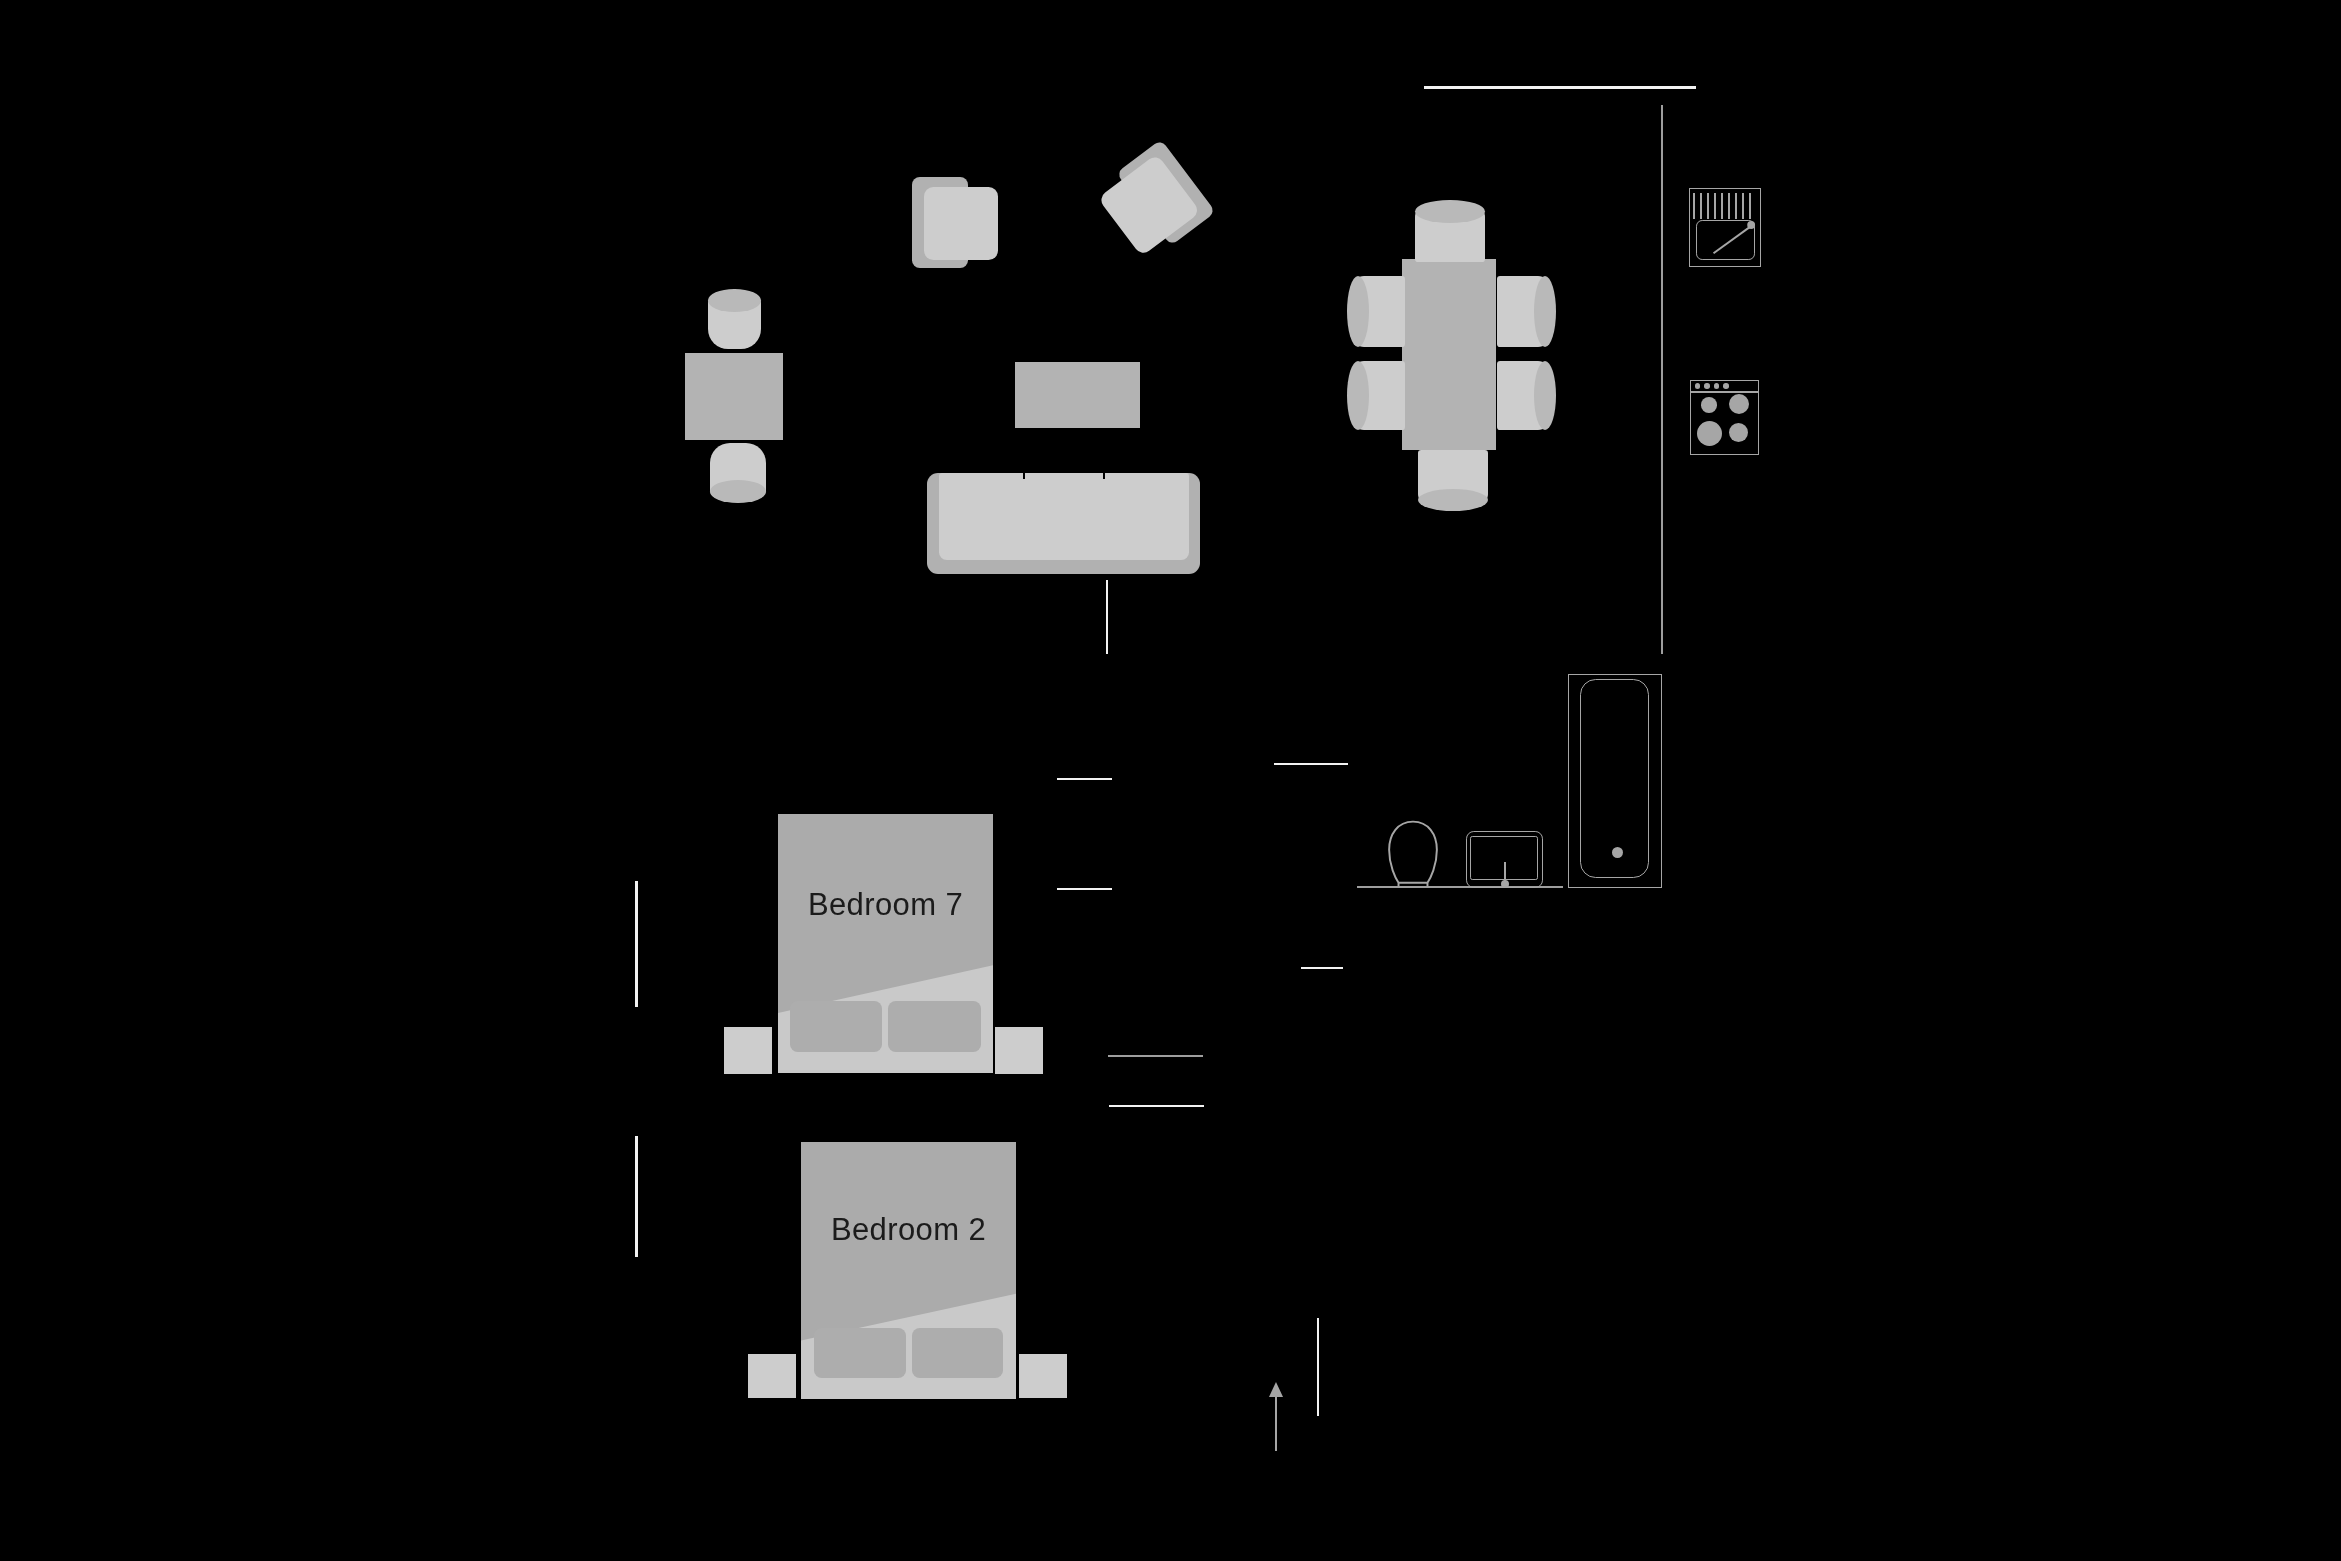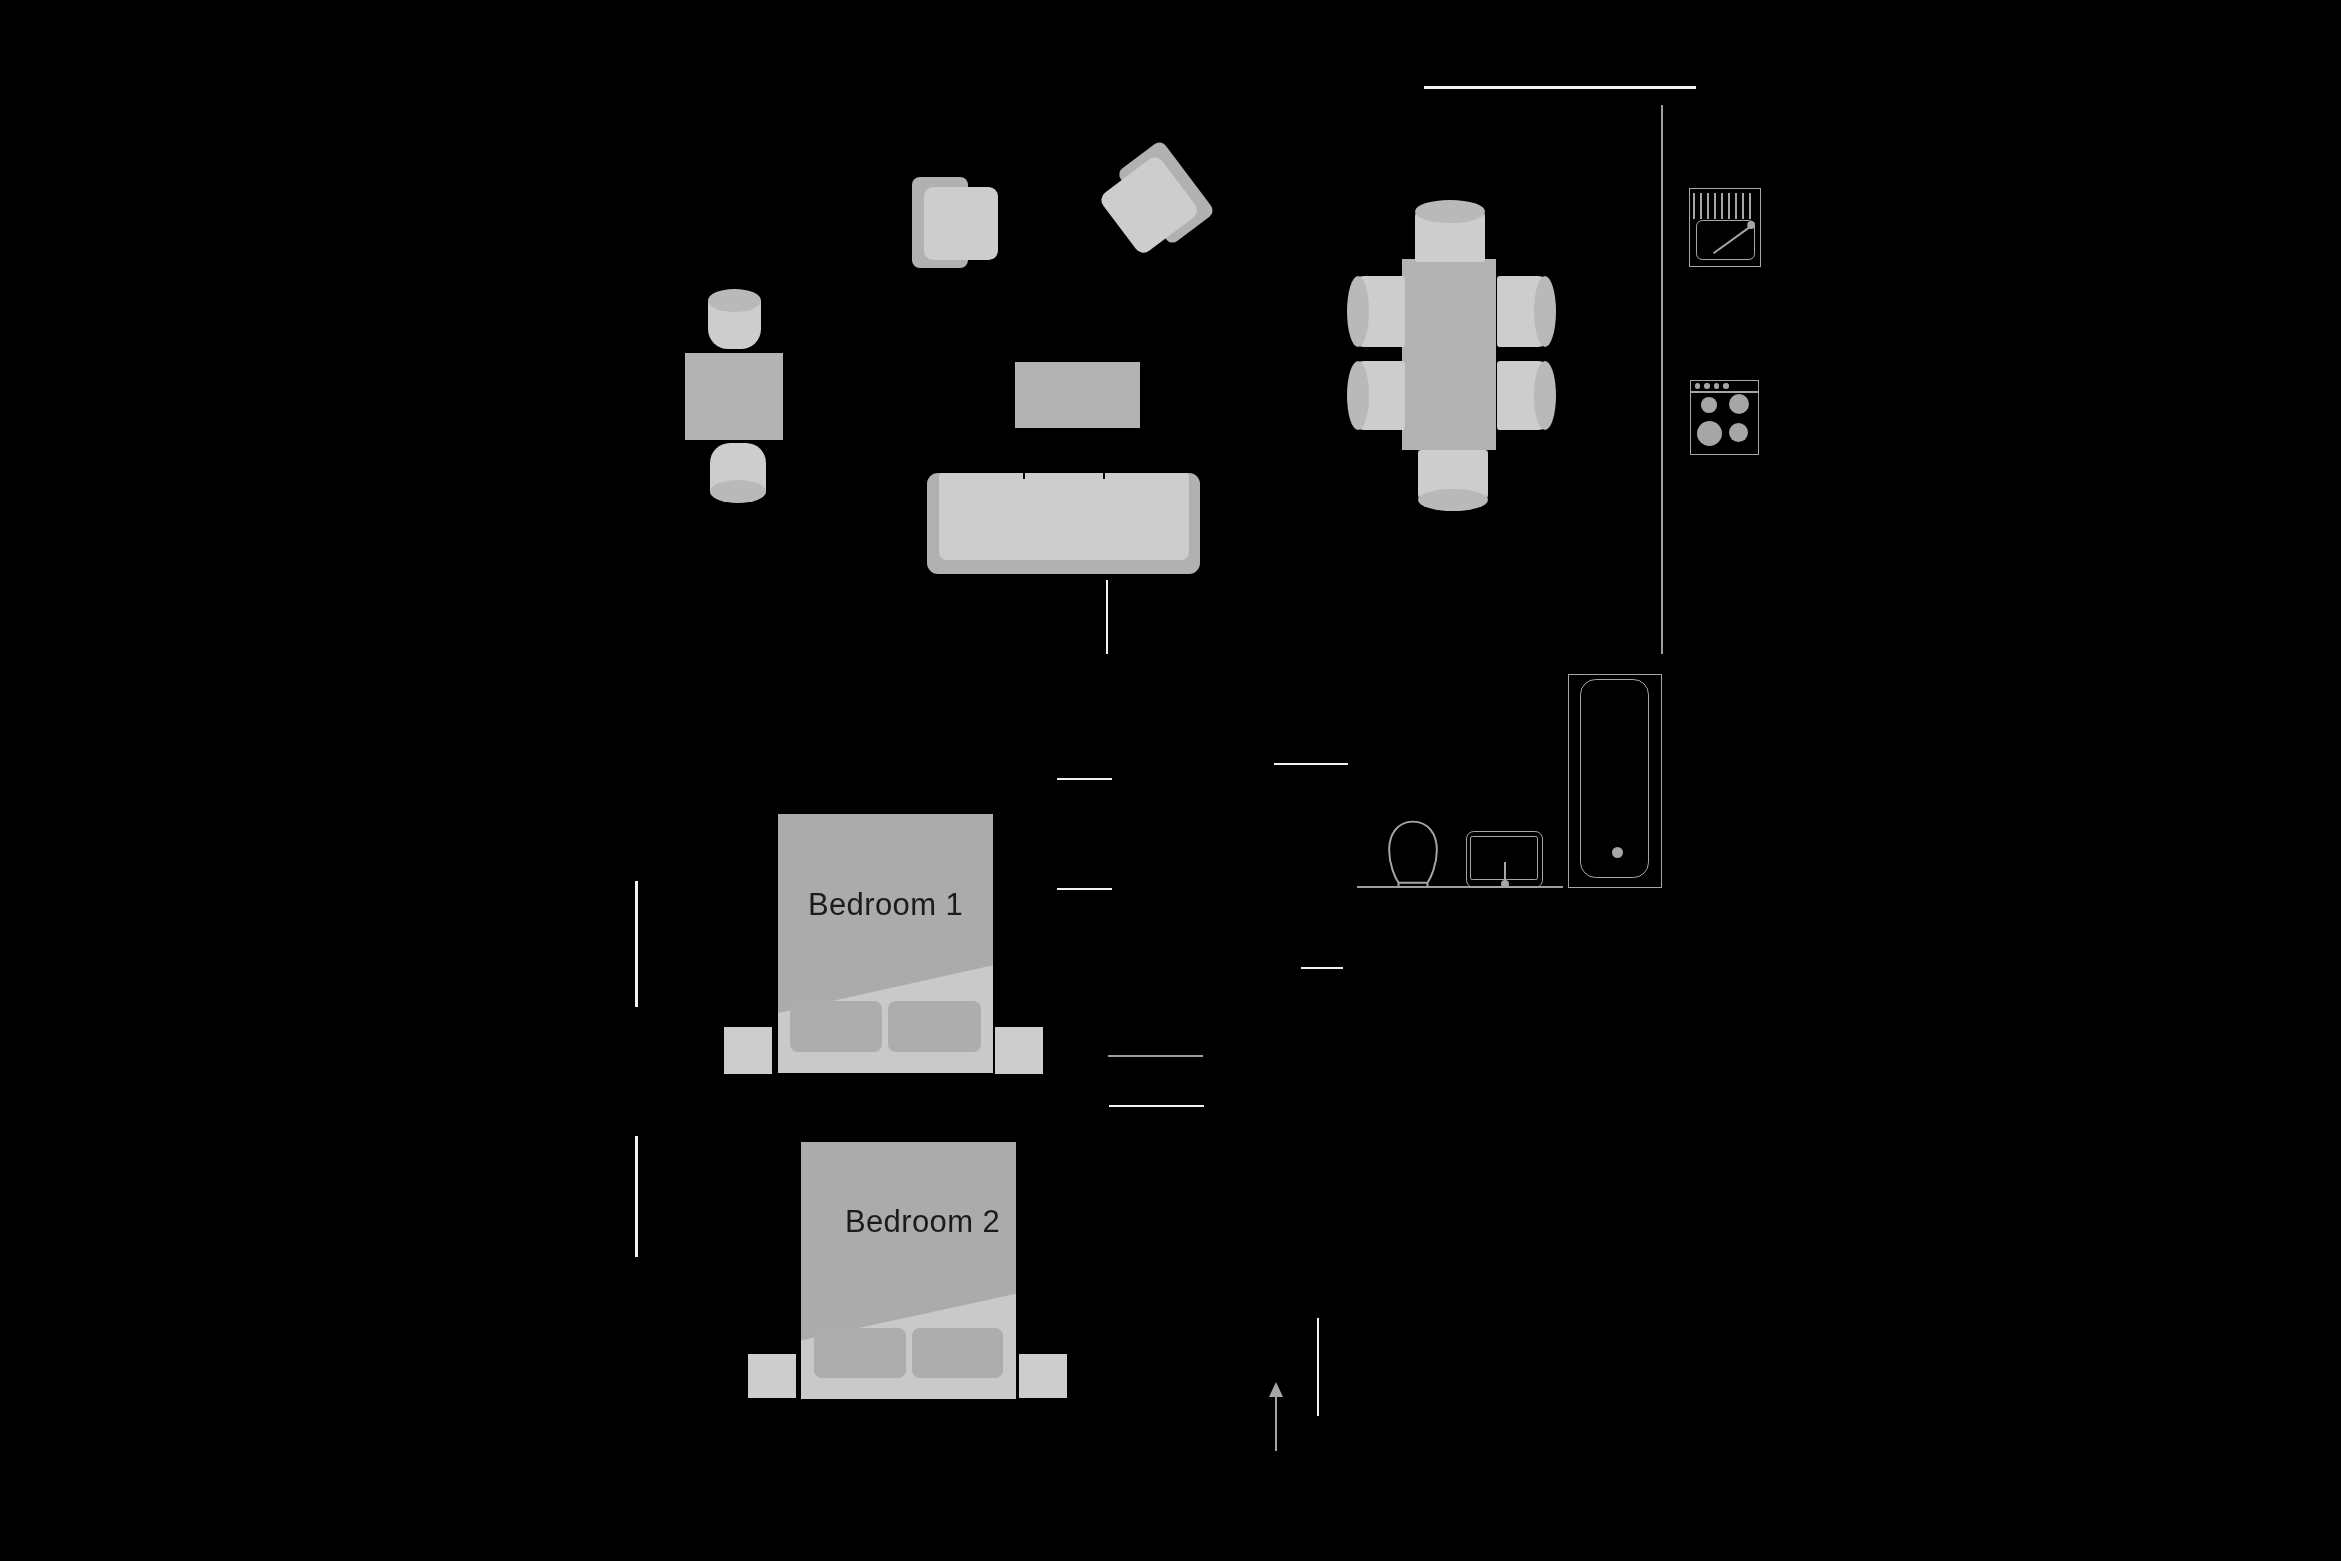--- a/index.html
+++ b/index.html
@@ -150,28 +150,28 @@
 
   <div class="abs" style="left:1269px;top:1382px;width:14px;height:70px;">
     <div class="arrow-head abs" style="left:0;top:0;"></div>
     <div class="abs" style="left:6.2px;top:12.5px;width:1.6px;height:56px;background:var(--fixture-outline,#a6a6a6);"></div>
   </div>
 
   <div class="abs bed" style="left:778px;top:814px;width:215px;height:259px;">
     <div class="duvet" id="bed1-duvet"></div>
     <div class="pillow" style="left:11.7px;top:187px;width:92px;height:51px;"></div>
     <div class="pillow" style="left:110px;top:187px;width:93px;height:51px;"></div>
-    <div class="bed-label" style="top:75px;">Bedroom 1</div>
+    <div class="bed-label" style="top:75px;">Bedroom 7</div>
   </div>
   <div class="abs light" style="left:724px;top:1027px;width:48px;height:47px;"></div>
   <div class="abs light" style="left:995px;top:1027px;width:48px;height:47px;"></div>
 
   <div class="abs bed" style="left:801px;top:1142px;width:215px;height:257px;">
     <div class="duvet" id="bed2-duvet"></div>
     <div class="pillow" style="left:12.5px;top:186px;width:92px;height:50px;"></div>
     <div class="pillow" style="left:111px;top:186px;width:91px;height:50px;"></div>
-    <div class="bed-label" style="top:64px;padding-left:14px;">Bedroom 2</div>
+    <div class="bed-label" style="top:72px;">Bedroom 2</div>
   </div>
   <div class="abs light" style="left:748px;top:1354px;width:48px;height:44px;"></div>
   <div class="abs light" style="left:1019px;top:1354px;width:48px;height:44px;"></div>
 
 </div>
 
 
 </body></html>

